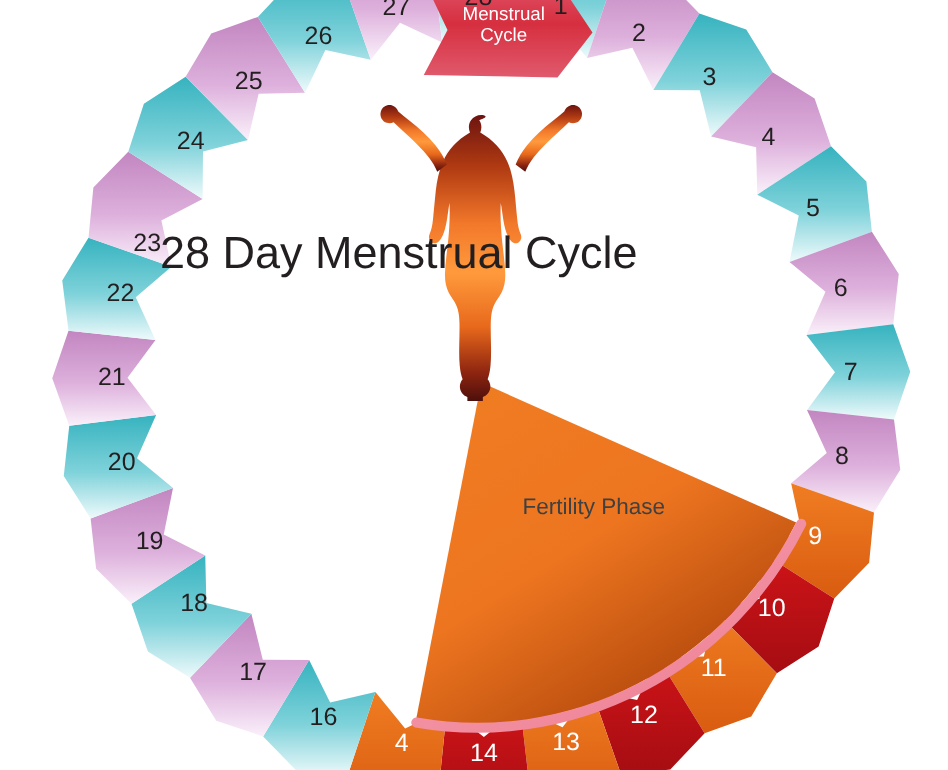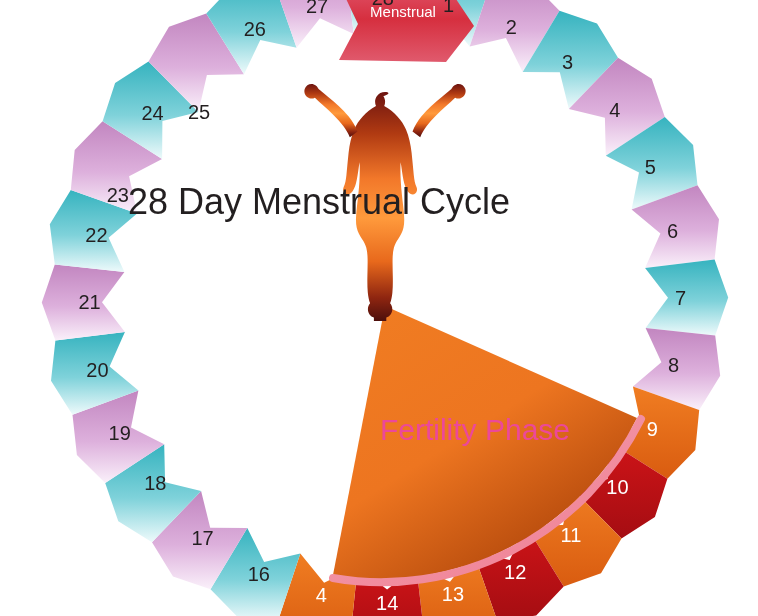--- a/index.html
+++ b/index.html
@@ -18,23 +18,23 @@
     line-height:1;z-index:5;white-space:nowrap;
   }
   .seg-num.dark{color:#231f20;}
   .seg-num.light{color:#ffffff;}
   .bleed-label{
     position:absolute;left:338px;top:4px;width:130px;text-align:center;
     font-family:"Liberation Sans",sans-serif;font-size:15px;line-height:1.12;
     color:#ffffff;z-index:6;
   }
   .fert-label{
-    position:absolute;left:330px;top:413px;width:290px;text-align:center;
-    font-family:"Liberation Sans",sans-serif;font-size:30px;
-    color:#ec4899;z-index:7;white-space:nowrap;
+    position:absolute;left:330px;top:395px;width:290px;text-align:center;
+    font-family:"Liberation Sans",sans-serif;font-size:18px;
+    color:#404040;z-index:7;white-space:nowrap;
   }
 </style>
 </head>
 <body>
 
 <div id="stage">
 
   <svg id="wheel" viewBox="0 0 758 616" xmlns="http://www.w3.org/2000/svg">
     <defs>
       <linearGradient id="gTeal" x1="0" y1="0" x2="0" y2="1">
@@ -187,20 +187,21 @@
                c-2.9 2.8-5.9 5.6-9.0 8.4
                c-7.0 6.4-14.0 12.8-19.4 20.0
                c-2.7 3.6-4.9 7.3-6.5 11.2 Z"></path>
     </g>
   </svg>
 
   <div class="center-title">28 Day Menstrual Cycle</div>
 
   <div class="bleed-label">
     <div>Menstrual</div>
+    <div>Cycle</div>
   </div>
 
   <div class="fert-label">Fertility Phase</div>
 
   <div id="numbers">
       <div class="seg-num dark" style="left: 448.6px; top: 4.6px;">1</div>
       <div class="seg-num dark" style="left: 511.2px; top: 26.5px;">2</div>
       <div class="seg-num dark" style="left: 567.5px; top: 62.1px;">3</div>
       <div class="seg-num dark" style="left: 614.7px; top: 109.6px;">4</div>
       <div class="seg-num dark" style="left: 650.3px; top: 166.7px;">5</div>
@@ -216,18 +217,18 @@
       <div class="seg-num light" style="left: 321.4px; top: 595.4px;">4</div>
       <div class="seg-num dark" style="left: 258.8px; top: 573.5px;">16</div>
       <div class="seg-num dark" style="left: 202.5px; top: 537.9px;">17</div>
       <div class="seg-num dark" style="left: 155.3px; top: 483px;">18</div>
       <div class="seg-num dark" style="left: 119.7px; top: 433.3px;">19</div>
       <div class="seg-num dark" style="left: 97.4px; top: 369.5px;">20</div>
       <div class="seg-num dark" style="left: 89.5px; top: 302.3px;">21</div>
       <div class="seg-num dark" style="left: 96.4px; top: 234.9px;">22</div>
       <div class="seg-num dark" style="left: 117.8px; top: 170.8px; margin-top: 24px;">23</div>
       <div class="seg-num dark" style="left: 152.6px; top: 113.2px;">24</div>
-      <div class="seg-num dark" style="left: 199px; top: 64.9px; margin-top: 47px;">25</div>
+      <div class="seg-num dark" style="left: 199px; top: 64.9px;">25</div>
       <div class="seg-num dark" style="left: 254.8px; top: 28.5px;">26</div>
       <div class="seg-num dark" style="left: 317.1px; top: 5.6px;">27</div>
       <div class="seg-num dark" style="left: 382.8px; top: -2.5px;">28</div>
     </div>
 </div>
 
 </body></html>

